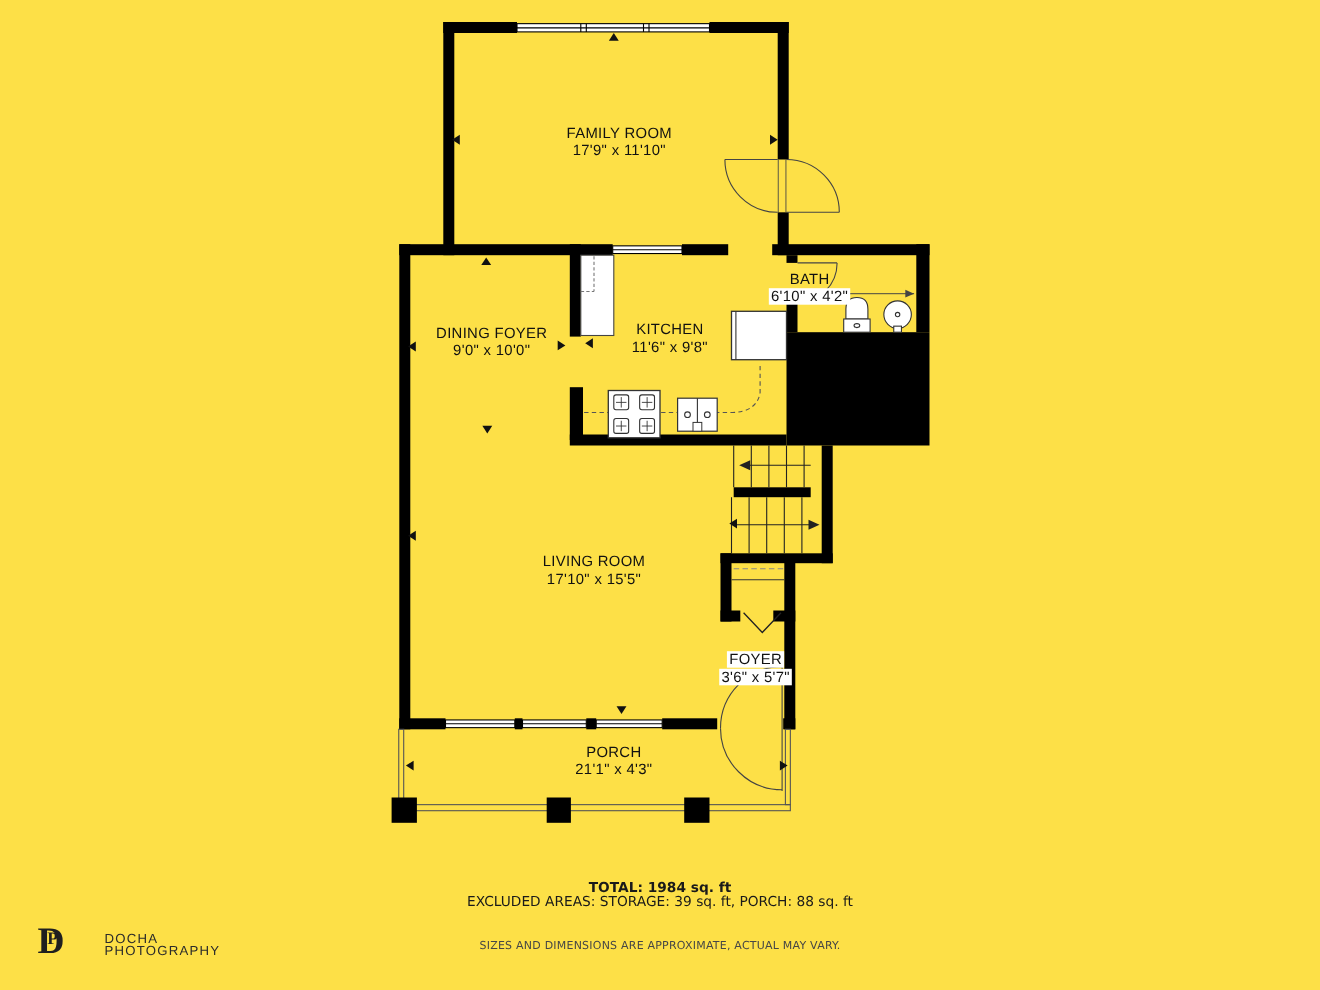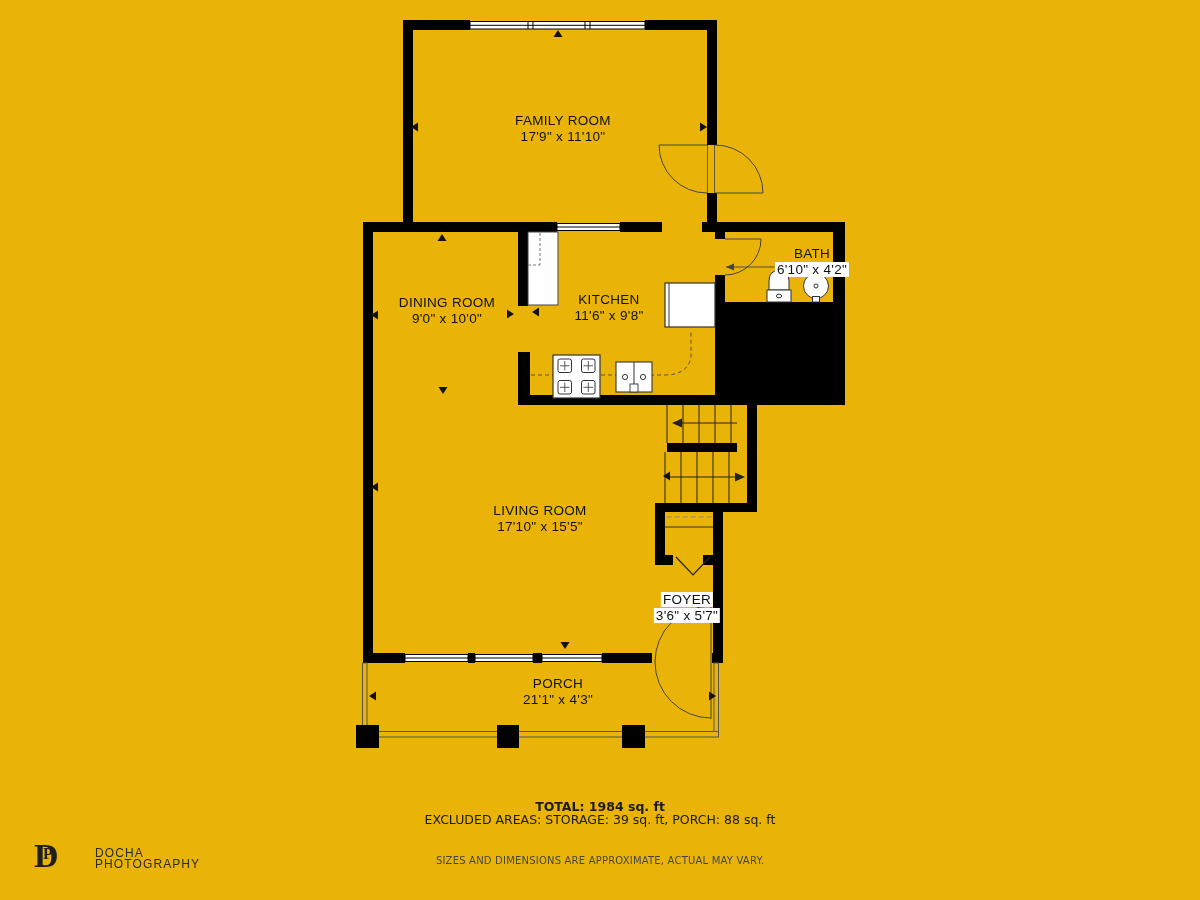--- a/index.html
+++ b/index.html
@@ -1,16 +1,16 @@
 <!DOCTYPE html>
 <html><head>
 <meta charset="utf-8">
 <style>
   html,body{margin:0;padding:0;background:#fff;}
-  #canvas{position:relative;width:1200px;height:900px;background:#eab308;overflow:hidden;
+  #canvas{position:relative;width:1200px;height:900px;background:#fde047;overflow:hidden;
           font-family:"Liberation Sans", sans-serif;}
   #plan-svg{position:absolute;left:0;top:0;}
   .room-label{position:absolute;transform:translate(-50%,-50%);text-align:center;
               color:#111;font-size:13.5px;line-height:16px;letter-spacing:.3px;white-space:nowrap;}
   .room-label .bg{background:#fff;padding:0 2px;}
   #summary{position:absolute;left:0;top:801px;width:1200px;text-align:center;
            font-family:"DejaVu Sans", sans-serif;color:#1a1a1a;font-size:12.5px;line-height:12.9px;}
   #summary .total{font-weight:bold;}
   #summary .disclaimer{margin-top:28px;font-size:10px;color:#464646;letter-spacing:.2px;}
   #logo{position:absolute;left:30px;top:843px;width:160px;height:46px;color:#1f1f1f;}
@@ -225,28 +225,28 @@
       <path d="M369,696 l7,-4.5 v9 z"></path>
       <path d="M716,696 l-7,-4.5 v9 z"></path>
     </g>
   </svg>
 
   <div class="room-label" style="left:563px;top:129px">
     <div>FAMILY ROOM</div>
     <div>17'9" x 11'10"</div>
   </div>
   <div class="room-label" style="left:447px;top:311px">
-    <div>DINING ROOM</div>
+    <div>DINING FOYER</div>
     <div>9'0" x 10'0"</div>
   </div>
   <div class="room-label" style="left:609px;top:308px">
     <div>KITCHEN</div>
     <div>11'6" x 9'8"</div>
   </div>
-  <div class="room-label" style="left:812px;top:262px">
+  <div class="room-label" style="left:736px;top:262px">
     <div>BATH</div>
     <div><span class="bg">6'10" x 4'2"</span></div>
   </div>
   <div class="room-label" style="left:540px;top:519px">
     <div>LIVING ROOM</div>
     <div>17'10" x 15'5"</div>
   </div>
   <div class="room-label" style="left:687px;top:608px">
     <div><span class="bg">FOYER</span></div>
     <div><span class="bg">3'6" x 5'7"</span></div>

